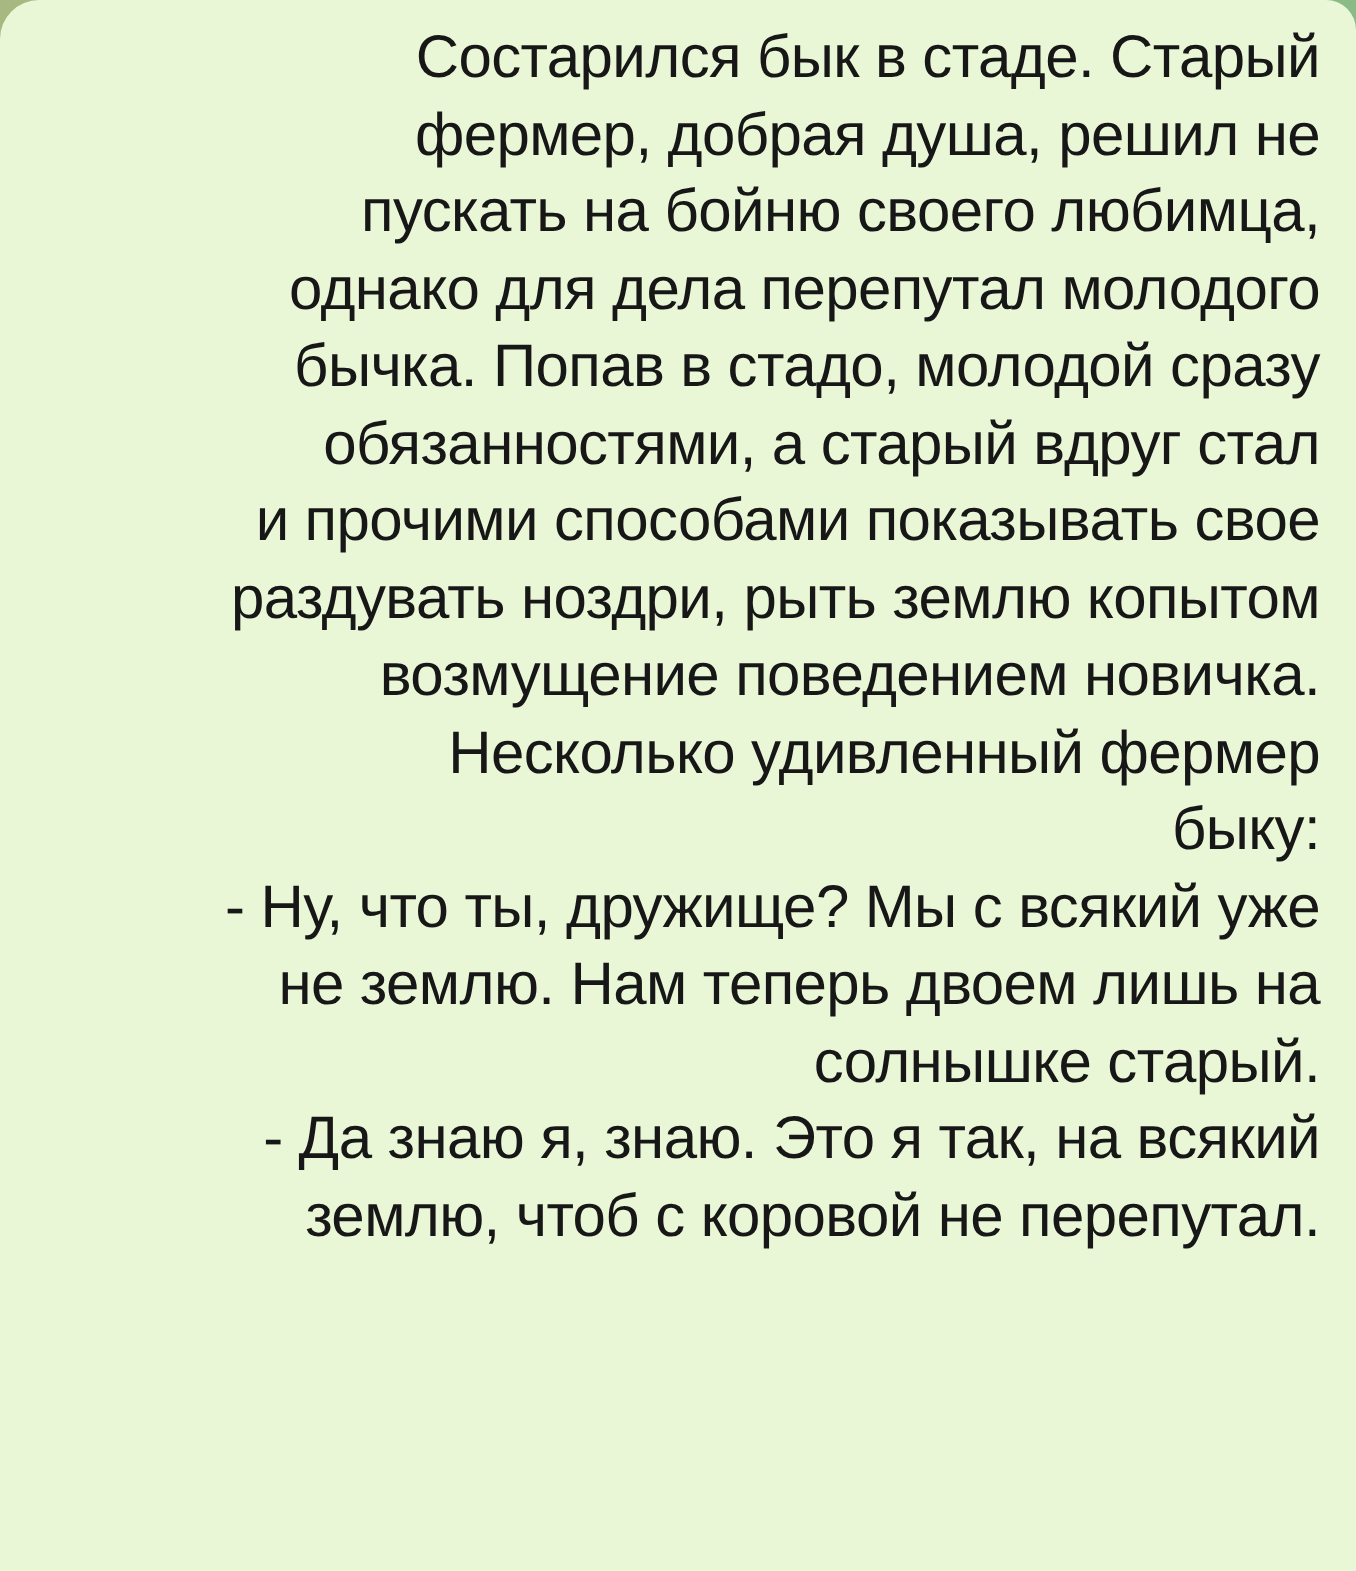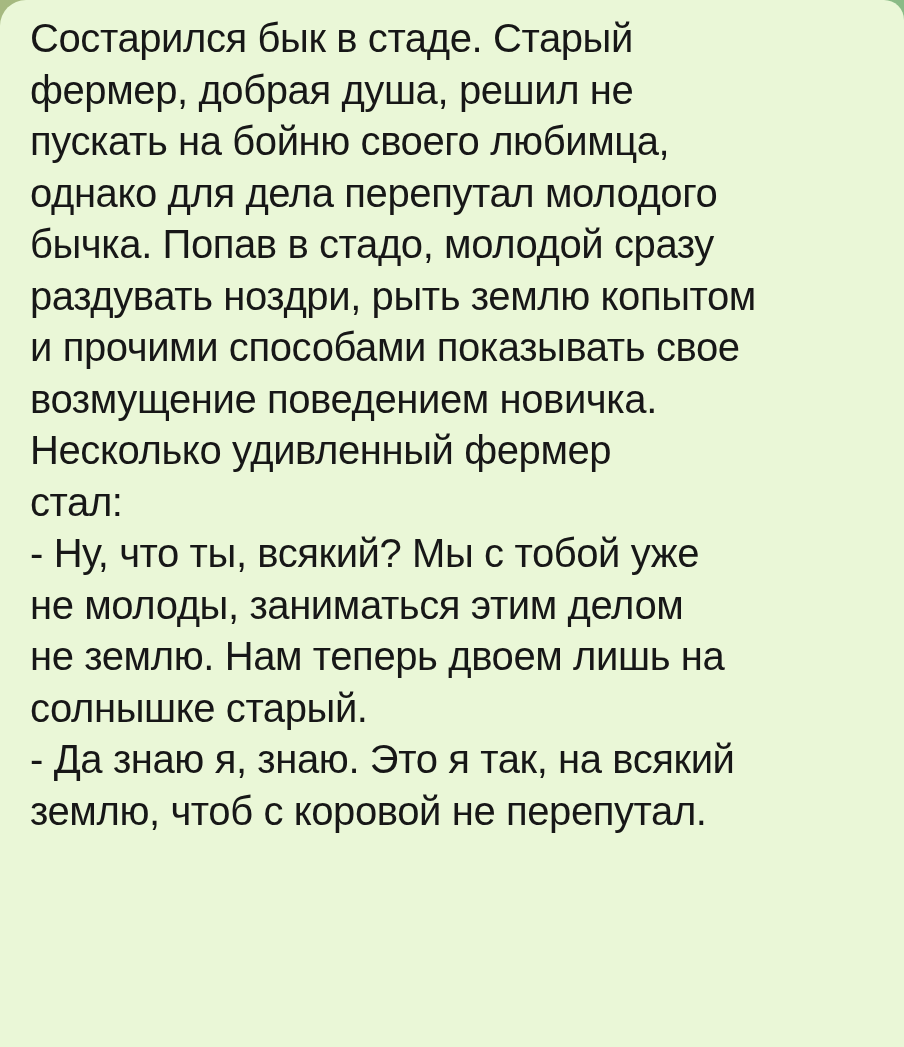--- a/index.html
+++ b/index.html
@@ -29,37 +29,38 @@
   .text-block {
     width: 100%;
   }
   .line {
     font-size: 40px;
     line-height: 51.5px;
     letter-spacing: -0.4px;
     color: var(--text-color, #171717);
     white-space: pre;
     font-weight: 400;
+    text-align: right;
   }
 </style>
 </head>
 <body style="--bubble-bg: #eaf7d7; --backdrop-left: #a6b980; --backdrop-right: #8abb87; --text-color: #171717;">
 
 <div class="bubble">
   <div class="text-block">
       <div class="line">Состарился бык в стаде. Старый</div>
       <div class="line">фермер, добрая душа, решил не</div>
       <div class="line">пускать на бойню своего любимца,</div>
       <div class="line">однако для дела перепутал молодого</div>
       <div class="line">бычка. Попав в стадо, молодой сразу</div>
+      <div class="line">обязанностями, а старый вдруг стал</div>
+      <div class="line">и прочими способами показывать свое</div>
       <div class="line">раздувать ноздри, рыть землю копытом</div>
-      <div class="line">и прочими способами показывать свое</div>
       <div class="line">возмущение поведением новичка.</div>
       <div class="line">Несколько удивленный фермер</div>
-      <div class="line">стал:</div>
-      <div class="line">- Ну, что ты, всякий? Мы с тобой уже</div>
-      <div class="line">не молоды, заниматься этим делом</div>
+      <div class="line">быку:</div>
+      <div class="line">- Ну, что ты, дружище? Мы с всякий уже</div>
       <div class="line">не землю. Нам теперь двоем лишь на</div>
       <div class="line">солнышке старый.</div>
       <div class="line">- Да знаю я, знаю. Это я так, на всякий</div>
       <div class="line">землю, чтоб с коровой не перепутал.</div>
     </div>
 </div>
 
 </body></html>

